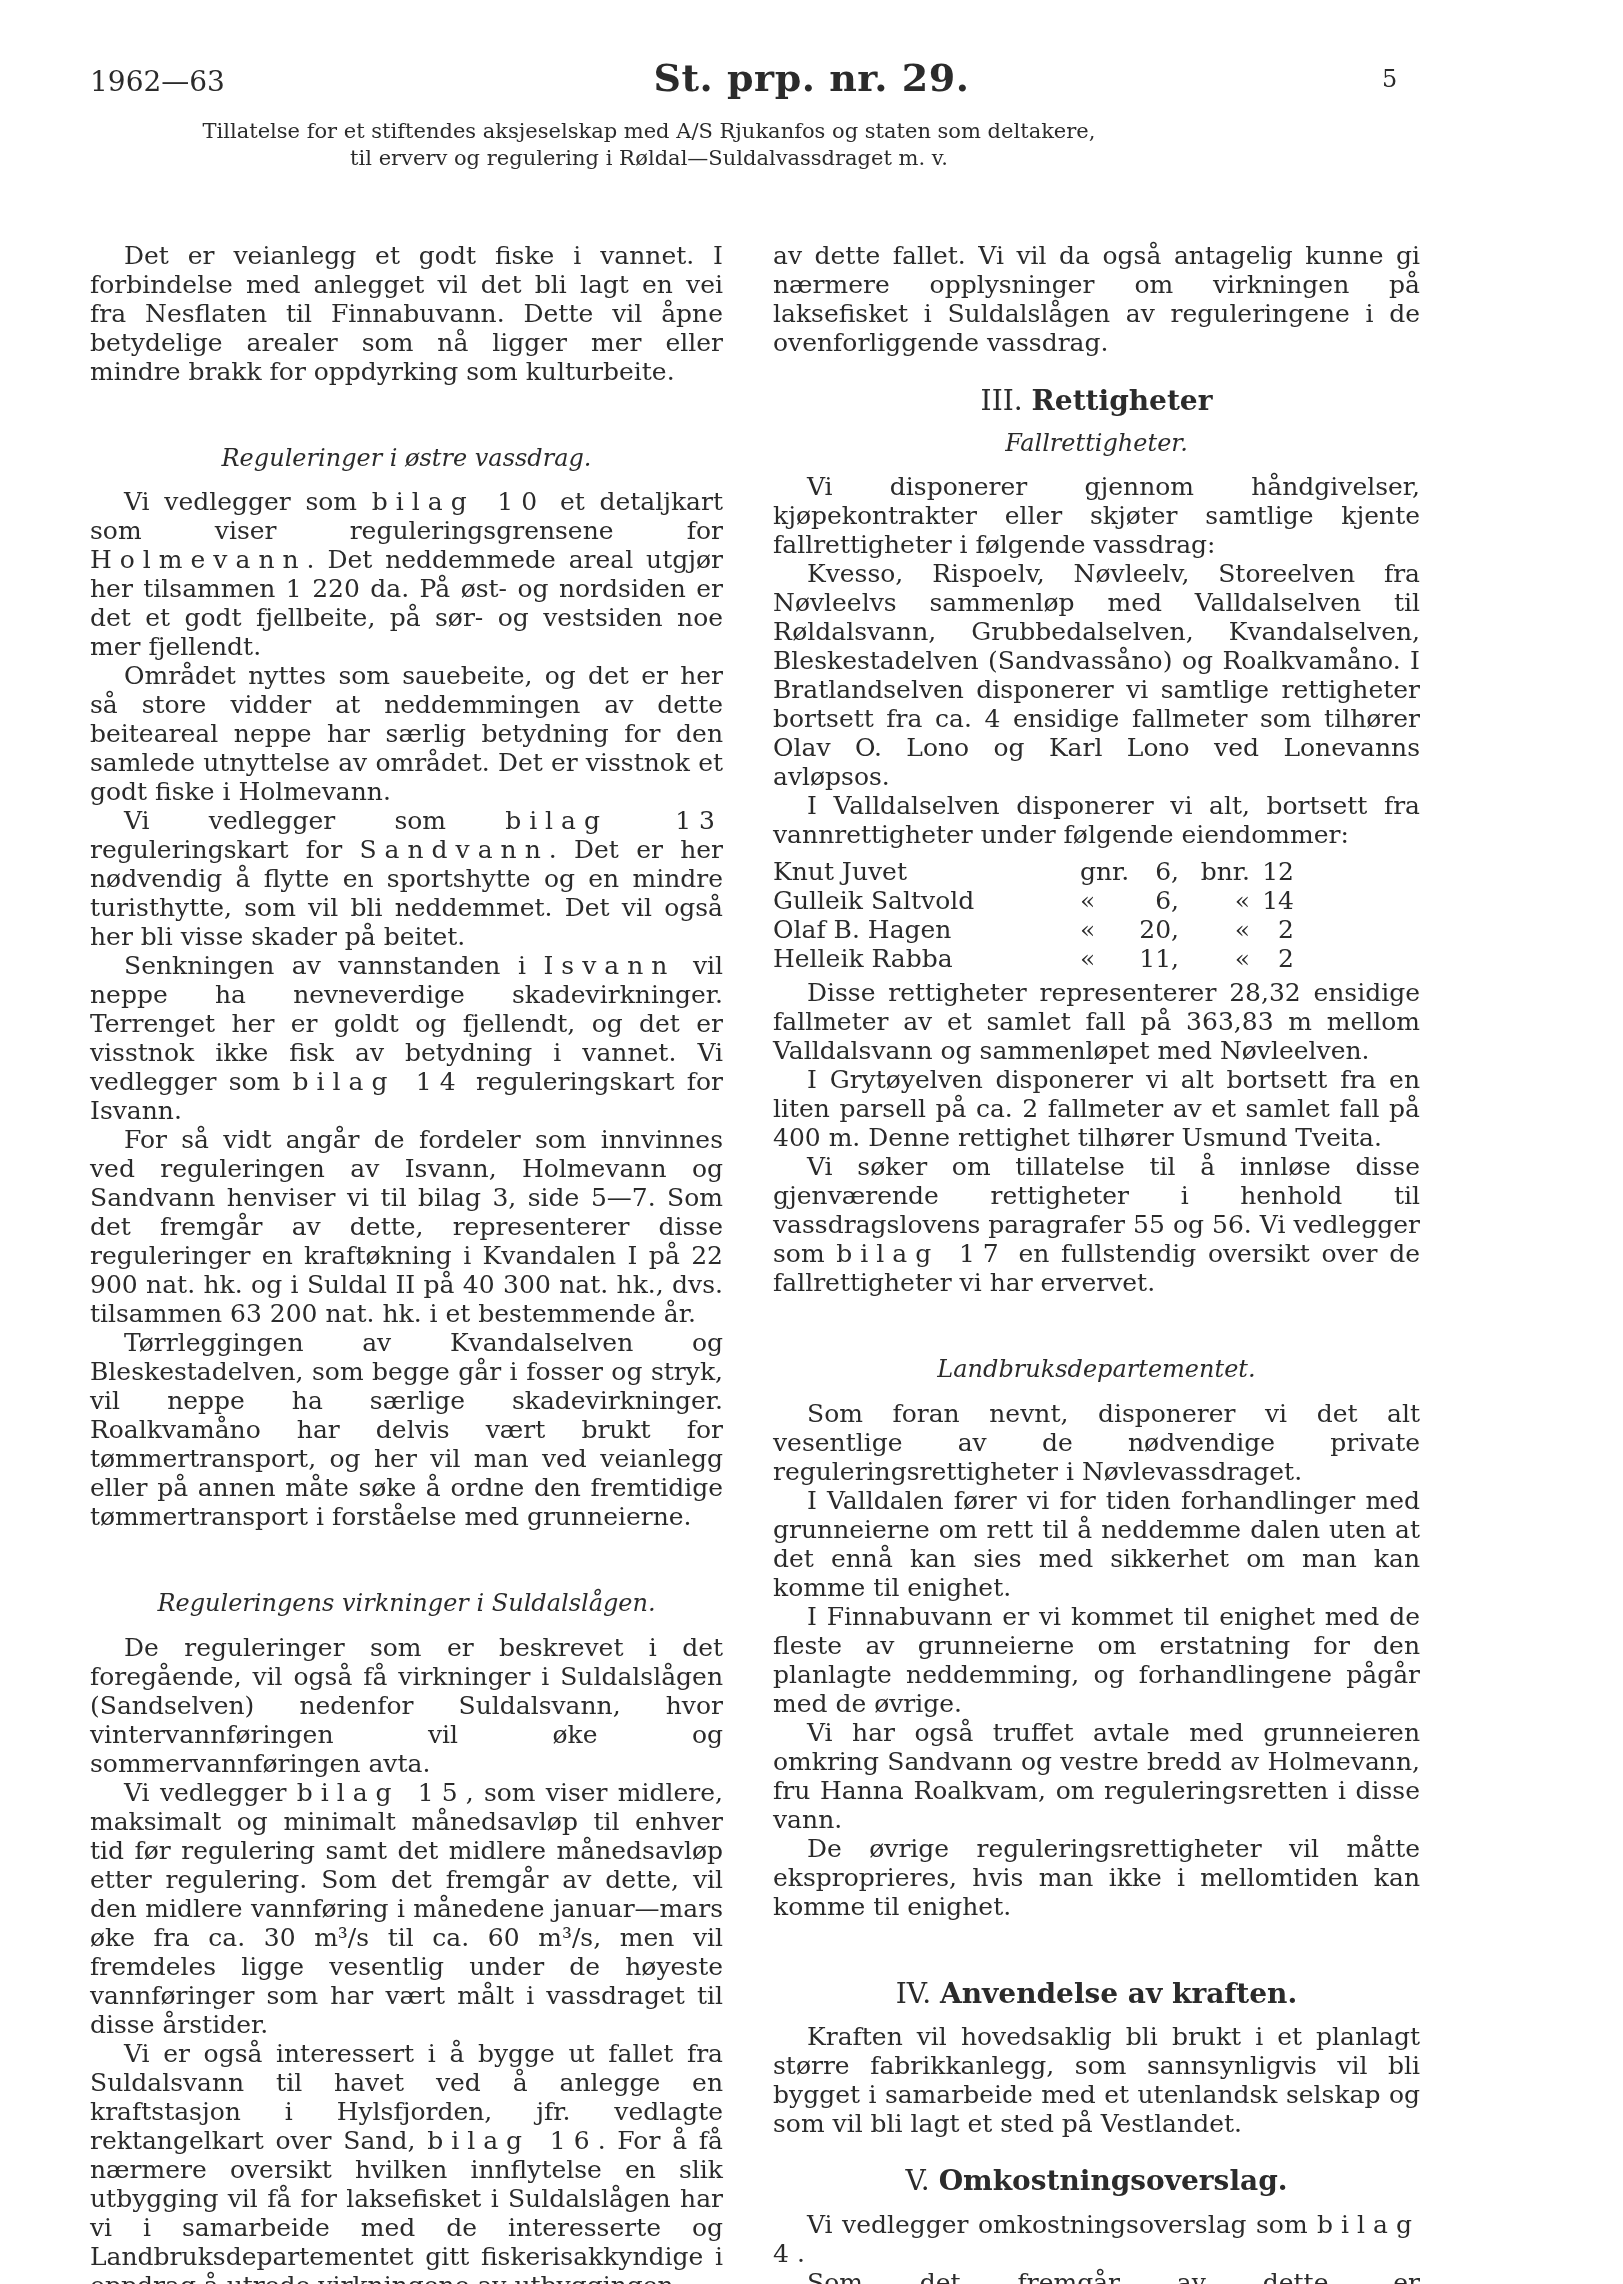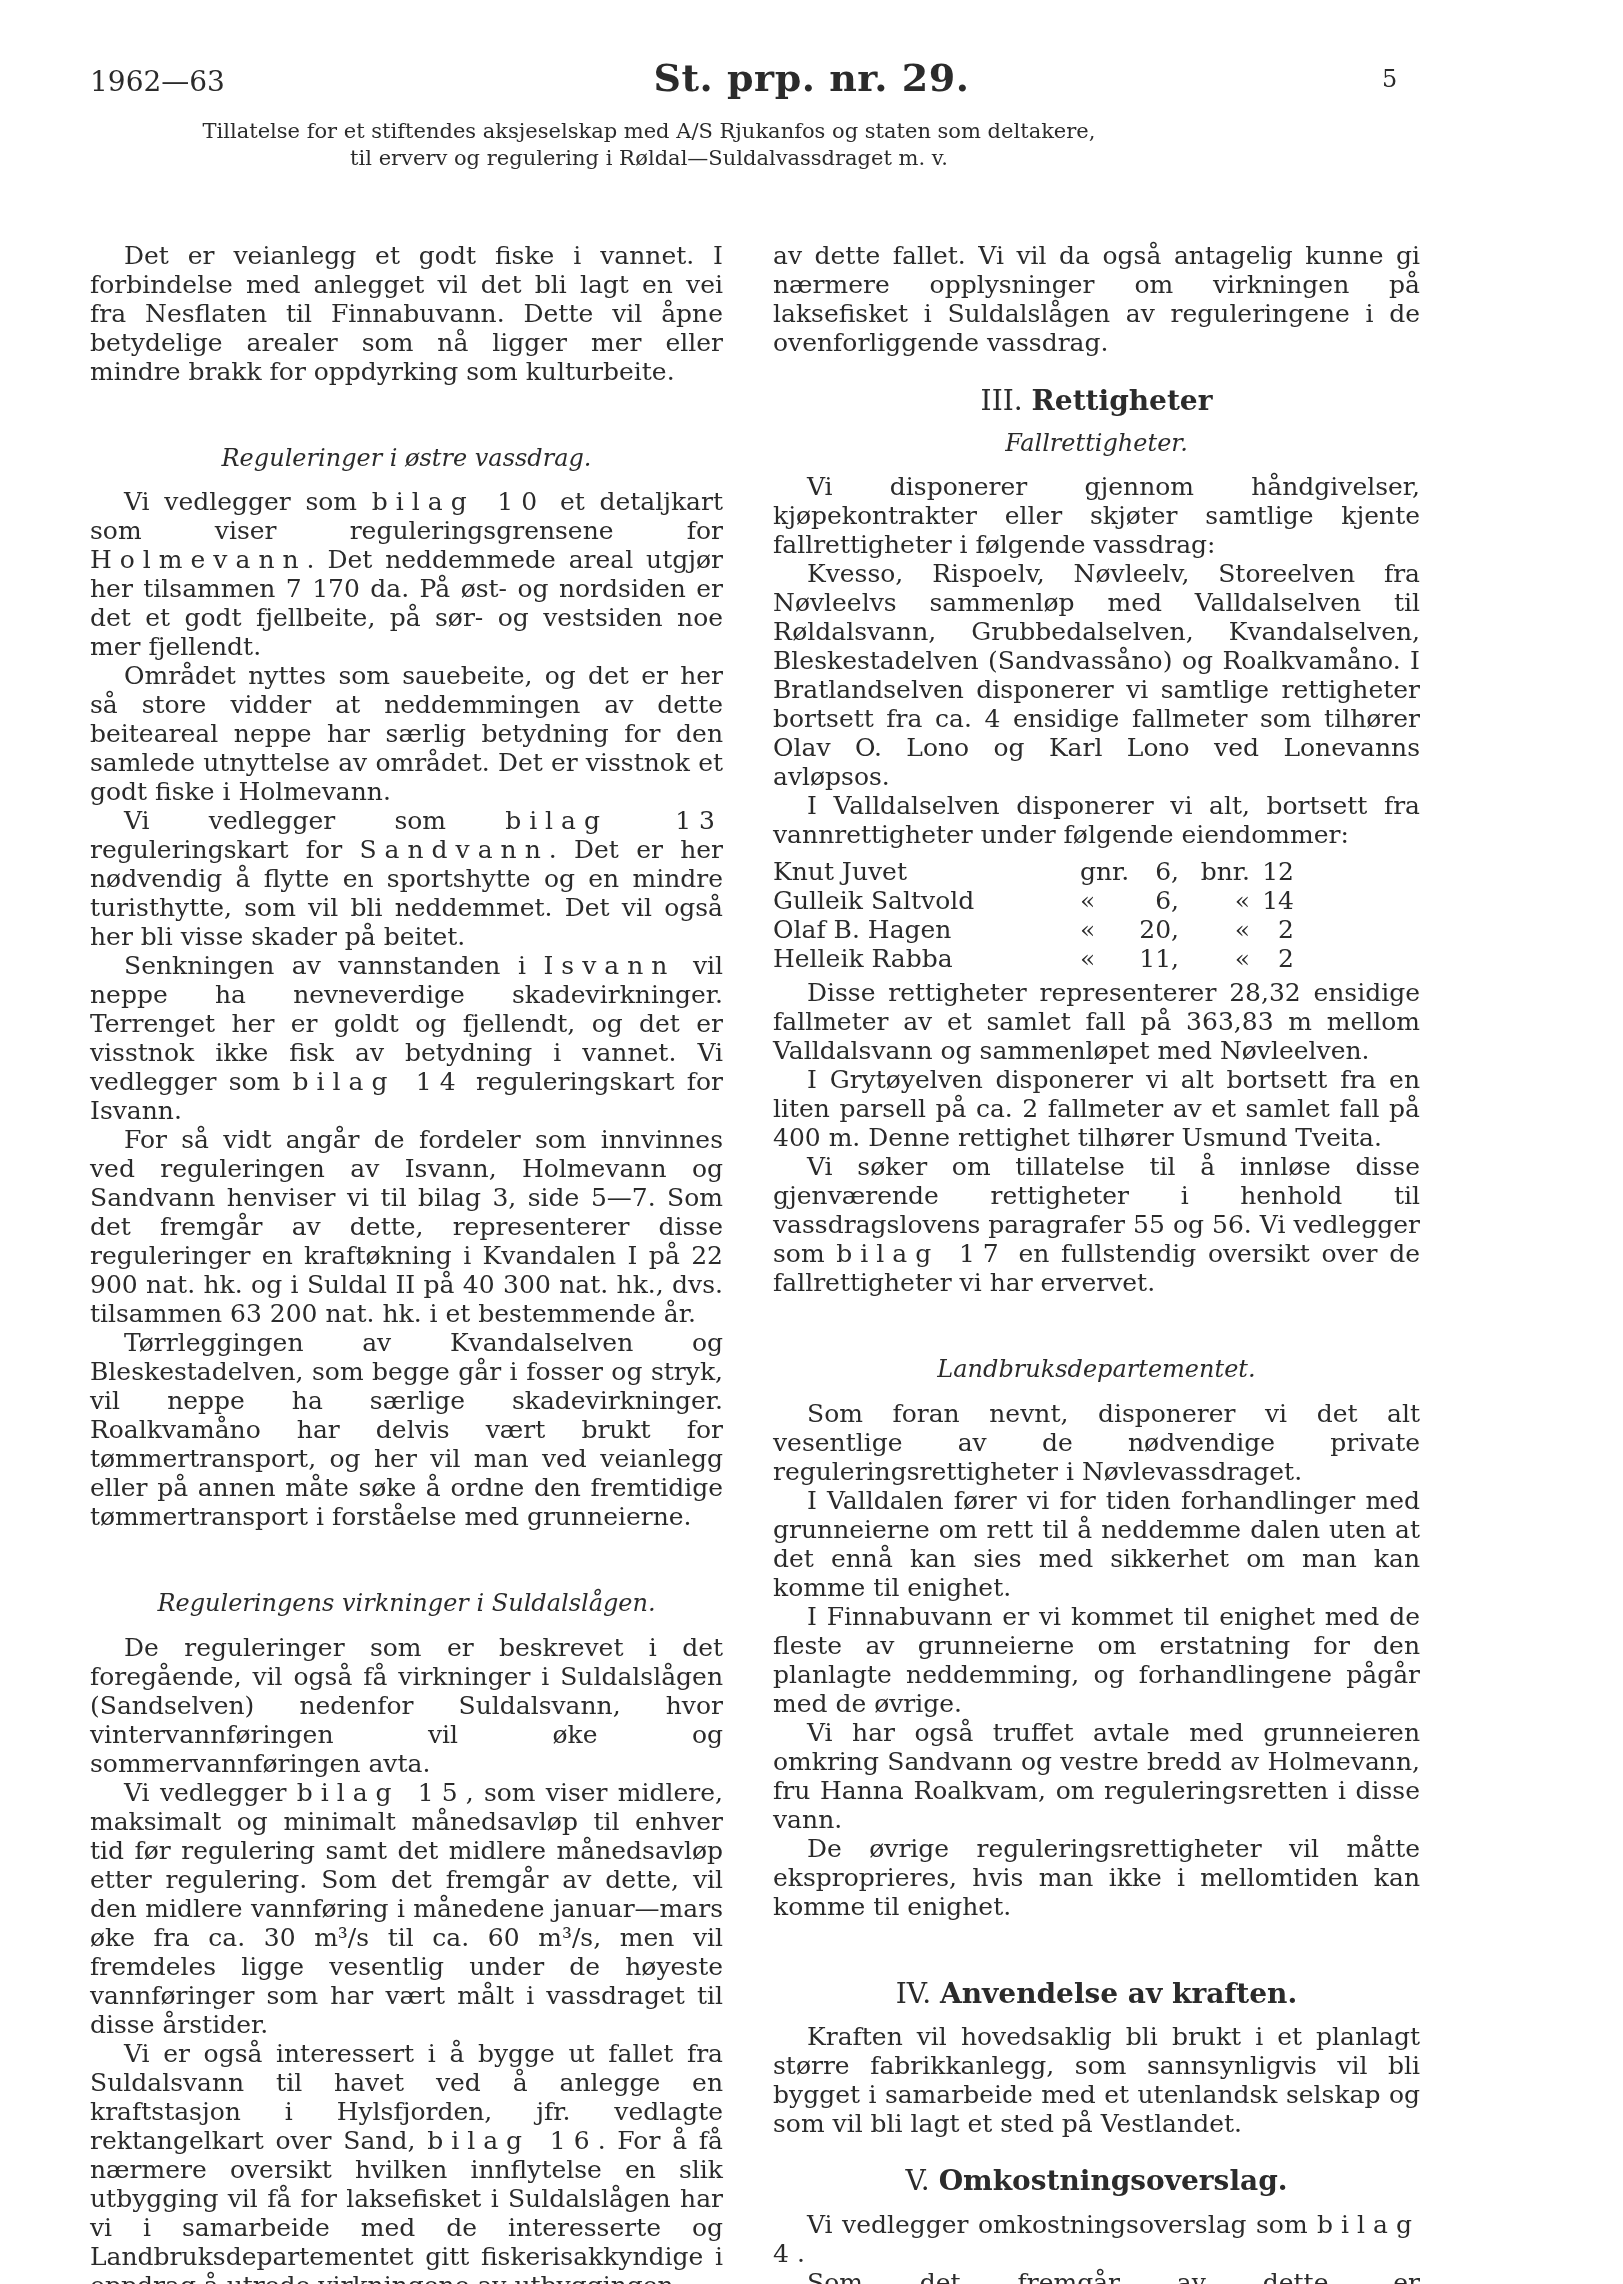--- a/index.html
+++ b/index.html
@@ -43,21 +43,21 @@
     <div>Tillatelse for et stiftendes aksjeselskap med A/S Rjukanfos og staten som deltakere,</div>
     <div>til erverv og regulering i Røldal—Suldalvassdraget m. v.</div>
   </div>
 </div>
 
 <div class="col left">
   <p>Det er veianlegg et godt fiske i vannet. I forbindelse med anlegget vil det bli lagt en vei fra Nesflaten til Finnabuvann. Dette vil åpne betydelige arealer som nå ligger mer eller mindre brakk for oppdyrking som kulturbeite.</p>
   <div class="gap-l"></div>
   <p class="h-italic">Reguleringer i østre vassdrag.</p>
   <div class="gap-s"></div>
-  <p><span>Vi vedlegger som </span><span class="sp">bilag 10</span><span> et detaljkart som viser reguleringsgrensene for </span><span class="sp">Holmevann</span><span>. Det neddemmede areal utgjør her tilsammen 7 170 da. På øst- og nordsiden er det et godt fjellbeite, på sør- og vestsiden noe mer fjellendt.</span></p>
+  <p><span>Vi vedlegger som </span><span class="sp">bilag 10</span><span> et detaljkart som viser reguleringsgrensene for </span><span class="sp">Holmevann</span><span>. Det neddemmede areal utgjør her tilsammen 1 220 da. På øst- og nordsiden er det et godt fjellbeite, på sør- og vestsiden noe mer fjellendt.</span></p>
   <p>Området nyttes som sauebeite, og det er her så store vidder at neddemmingen av dette beiteareal neppe har særlig betydning for den samlede utnyttelse av området. Det er visstnok et godt fiske i Holmevann.</p>
   <p><span>Vi vedlegger som </span><span class="sp">bilag 13</span><span> reguleringskart for </span><span class="sp">Sandvann</span><span>. Det er her nødvendig å flytte en sportshytte og en mindre turisthytte, som vil bli neddemmet. Det vil også her bli visse skader på beitet.</span></p>
   <p><span>Senkningen av vannstanden i </span><span class="sp">Isvann</span><span> vil neppe ha nevneverdige skadevirkninger. Terrenget her er goldt og fjellendt, og det er visstnok ikke fisk av betydning i vannet. Vi vedlegger som </span><span class="sp">bilag 14</span><span> reguleringskart for Isvann.</span></p>
   <p>For så vidt angår de fordeler som innvinnes ved reguleringen av Isvann, Holmevann og Sandvann henviser vi til bilag 3, side 5—7. Som det fremgår av dette, representerer disse reguleringer en kraftøkning i Kvandalen I på 22 900 nat. hk. og i Suldal II på 40 300 nat. hk., dvs. tilsammen 63 200 nat. hk. i et bestemmende år.</p>
   <p>Tørrleggingen av Kvandalselven og Bleskestadelven, som begge går i fosser og stryk, vil neppe ha særlige skadevirkninger. Roalkvamåno har delvis vært brukt for tømmertransport, og her vil man ved veianlegg eller på annen måte søke å ordne den fremtidige tømmertransport i forståelse med grunneierne.</p>
   <div class="gap-l"></div>
   <p class="h-italic">Reguleringens virkninger i Suldalslågen.</p>
   <div class="gap-s"></div>
   <p>De reguleringer som er beskrevet i det foregående, vil også få virkninger i Suldalslågen (Sandselven) nedenfor Suldalsvann, hvor vintervannføringen vil øke og sommervannføringen avta.</p>
   <p><span>Vi vedlegger </span><span class="sp">bilag 15</span><span>, som viser midlere, maksimalt og minimalt månedsavløp til enhver tid før regulering samt det midlere månedsavløp etter regulering. Som det fremgår av dette, vil den midlere vannføring i månedene januar—mars øke fra ca. 30 m³/s til ca. 60 m³/s, men vil fremdeles ligge vesentlig under de høyeste vannføringer som har vært målt i vassdraget til disse årstider.</span></p>

